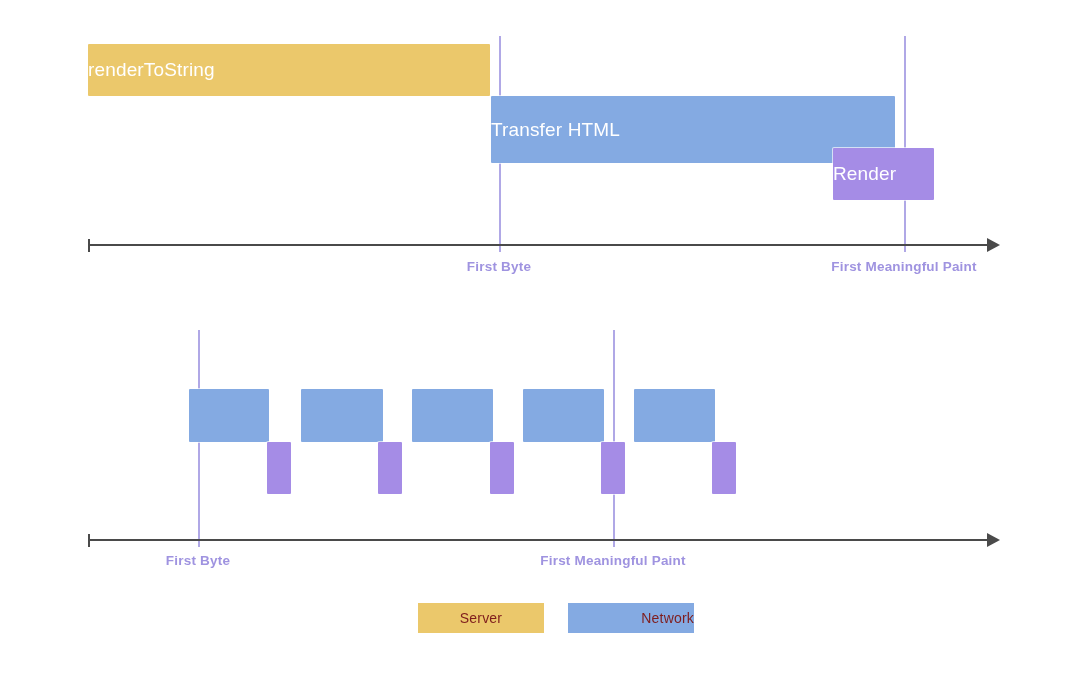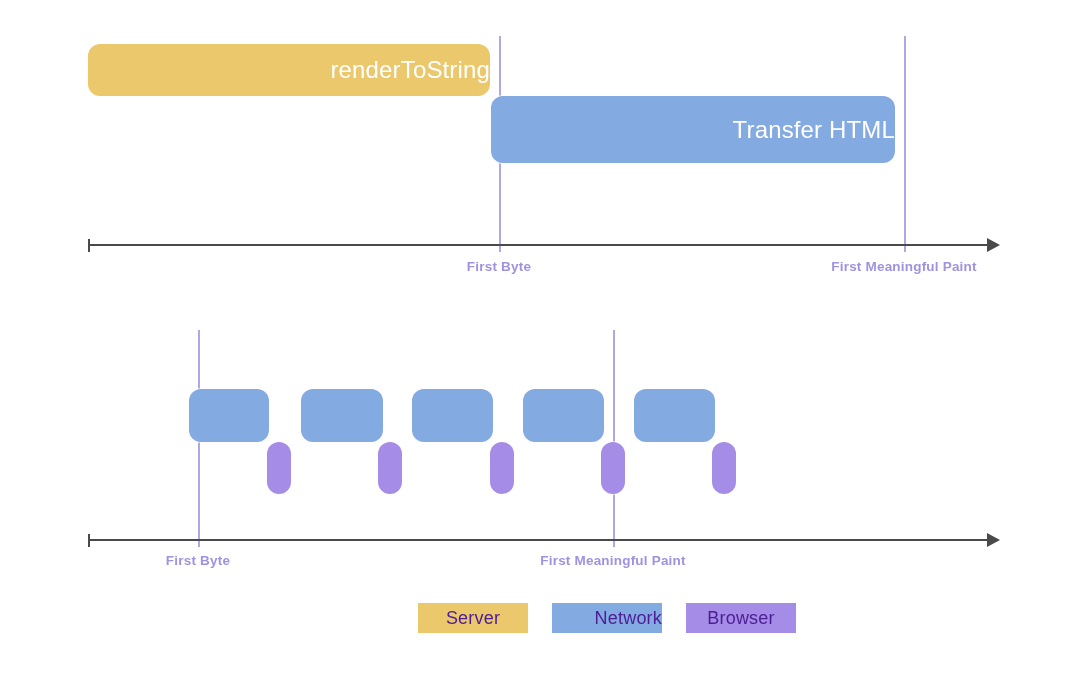--- a/index.html
+++ b/index.html
@@ -20,26 +20,26 @@
   }
 
   
   .abs { position: absolute; box-sizing: border-box; }
 
   .bar {
     position: absolute;
     box-sizing: border-box;
     display: flex;
     align-items: center;
-    justify-content: flex-end;
+    justify-content: flex-start;
     color: #ffffff;
-    font-size: 24px;
+    font-size: 19px;
     letter-spacing: .15px;
     white-space: nowrap;
-    border-radius: 12px;
+    border-radius: 1px;
     box-shadow: 0 0 0 1px rgba(255,255,255,0.65);
   }
   .bar.server  { background: #EBC86B; }
   .bar.network { background: #84AAE2; }
   .bar.browser { background: #A58CE6; }
 
   
   .vline {
     position: absolute;
     width: 2px;
@@ -77,27 +77,27 @@
   }
 
   
   .legend {
     position: absolute;
     display: flex;
     align-items: center;
     gap: 24px;
   }
   .legend-chip {
-    width: 110px;
+    width: 126px;
     height: 30px;
     display: flex;
     align-items: center;
     justify-content: center;
-    color: #4c1d95;
-    font-size: 18px;
+    color: #7f1d1d;
+    font-size: 14px;
     letter-spacing: .2px;
   }
   .legend-chip.server  { background: #EBC86B; }
   .legend-chip.network { background: #84AAE2; justify-content: flex-end; }
   .legend-chip.browser { background: #A58CE6; }
 </style>
 </head>
 <body>
 
 <div id="stage">
@@ -108,20 +108,23 @@
     <div class="vline" style="left:904px;top:36px;height:216px;"></div>
 
     <div class="bar server" style="left:88px;top:44px;width:402px;height:52px;">
       <span>renderToString</span>
     </div>
 
     <div class="bar network" style="left:491px;top:96px;width:404px;height:67px;">
       <span>Transfer HTML</span>
     </div>
 
+    <div class="bar browser" style="left:833px;top:148px;width:101px;height:52px;">
+      <span>Render</span>
+    </div>
 
     <div class="axis-cap" style="left:88px;top:239px;"></div>
     <div class="axis-line" style="left:88px;top:244px;width:900px;"></div>
     <div class="axis-arrow" style="left:987px;top:238px;"></div>
 
     <div class="marker-label" style="left:499px;top:259px;">First Byte</div>
     <div class="marker-label" style="left:904px;top:259px;">First Meaningful Paint</div>
   </div>
 
   <div class="abs" style="left:0;top:0;width:1080px;height:600px;">
@@ -150,18 +153,15 @@
     <div class="marker-label" style="left:613px;top:553px;">First Meaningful Paint</div>
   </div>
 
   <div class="legend" style="left:418px;top:603px;">
     <div class="legend-chip server">
       <span>Server</span>
     </div>
     <div class="legend-chip network">
       <span>Network</span>
     </div>
-    <div class="legend-chip browser">
-      <span>Browser</span>
-    </div>
   </div>
 
 </div>
 
 </body></html>

